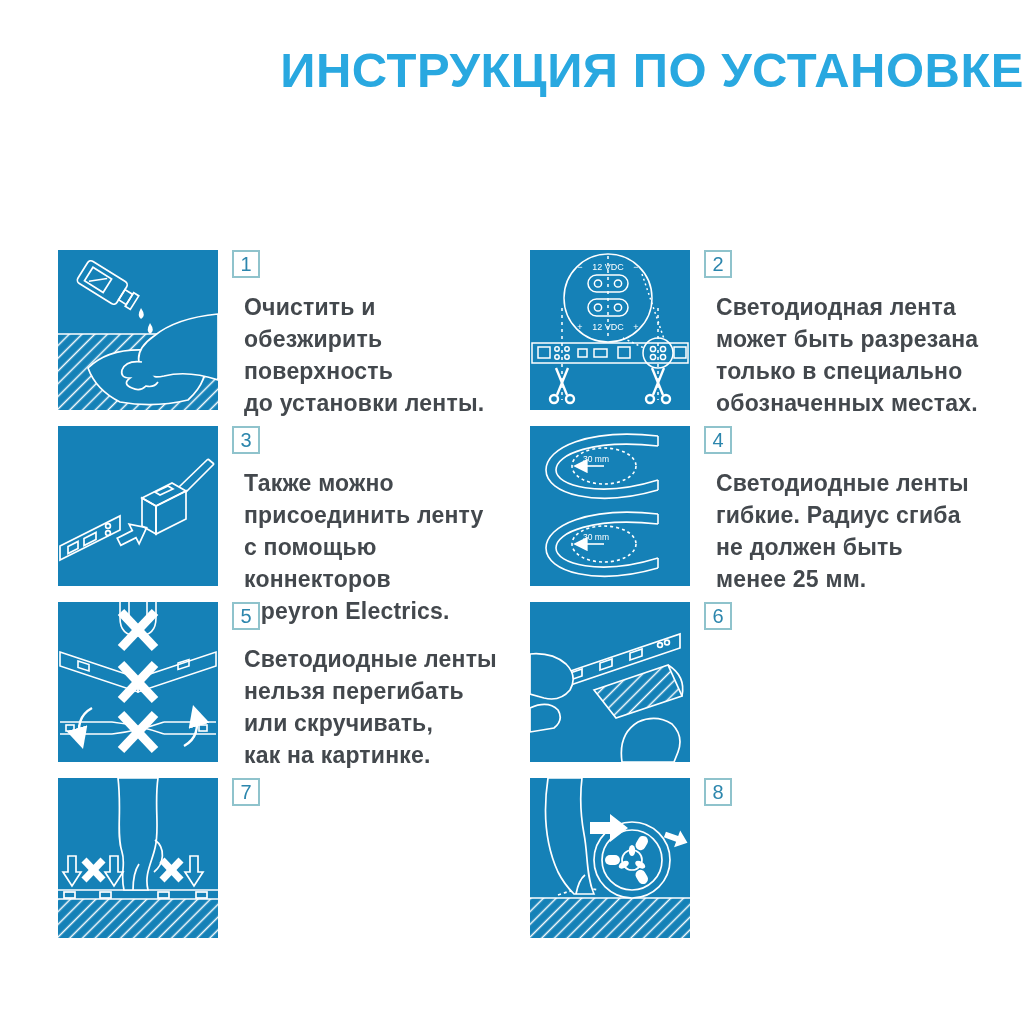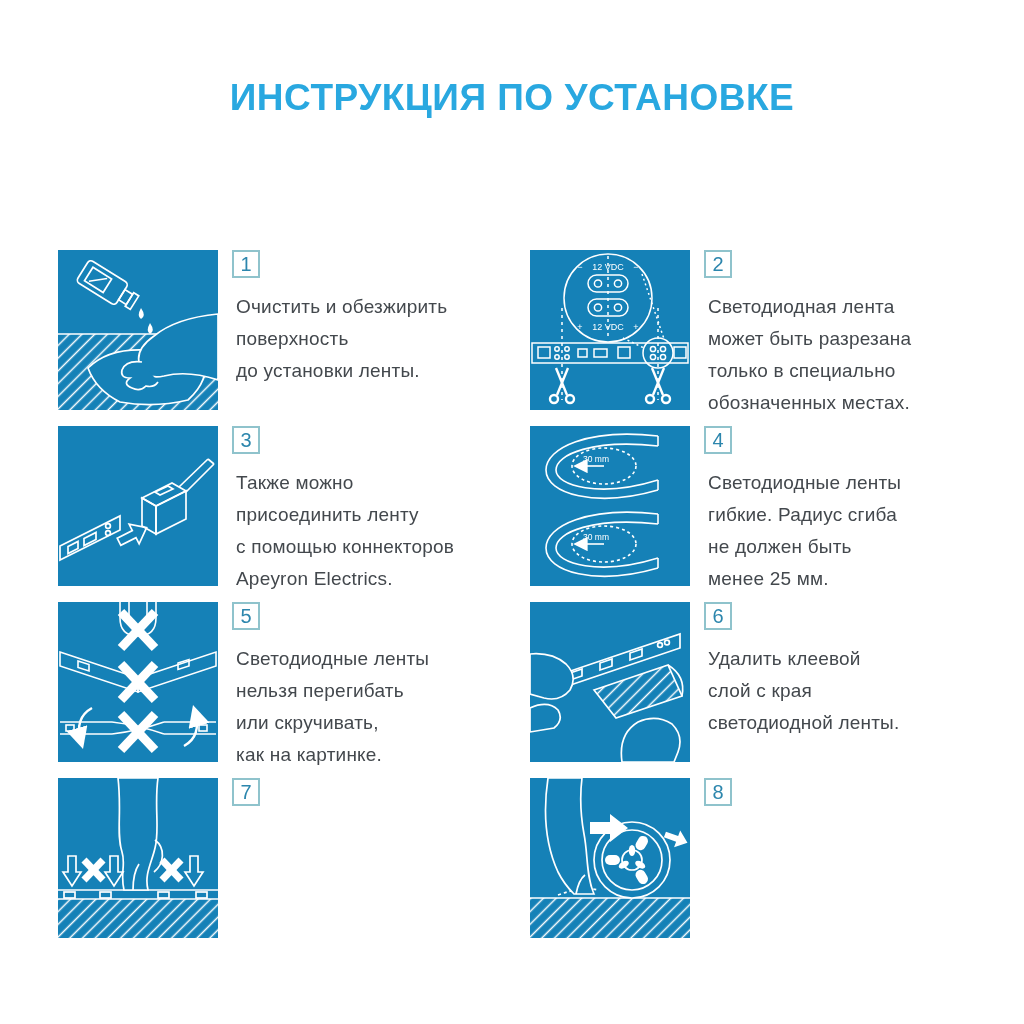--- a/index.html
+++ b/index.html
@@ -1,39 +1,39 @@
 <!DOCTYPE html>
 <html><head>
 <meta charset="utf-8">
 <style>
   html,body{margin:0;padding:0;}
   body{
     width:1024px;height:1024px;background:#ffffff;position:relative;
     font-family:"Liberation Sans",sans-serif;overflow:hidden;
   }
   .title{
-    margin:74px 0 0 0;text-align:center;color:#29a8e0;
-    font-size:37px;font-weight:bold;line-height:1.32;letter-spacing:.5px;
+    margin:38px 0 0 0;text-align:right;color:#29a8e0;
+    font-size:49px;font-weight:bold;line-height:1.32;letter-spacing:.5px;
   }
   .grid{
     position:absolute;left:58px;top:250px;width:944px;
     display:grid;grid-template-columns:472px 472px;grid-auto-rows:176px;
   }
   .cell{display:flex;gap:14px;align-items:flex-start;}
   .tile{width:160px;height:160px;flex:0 0 160px;background:#1581b7;overflow:hidden;}
   .tile svg{display:block;}
   .content{width:292px;}
   .badge{
     box-sizing:border-box;width:28px;height:28px;border:2px solid #8fc3cc;
     color:#2c86ad;font-size:20px;line-height:24px;text-align:center;
     background:#ffffff;margin-bottom:13px;
   }
   .step-text{
-    margin:4px;font-size:19px;line-height:32px;color:#43484d;
-    white-space:pre-line;letter-spacing:.2px;
+    margin:12px;font-size:23px;line-height:32px;color:#43484d;
+    white-space:pre-line;letter-spacing:.2px;font-weight:bold;
   }
   .defs{position:absolute;width:0;height:0;}
   svg text{font-family:"Liberation Sans",sans-serif;}
 </style>
 </head>
 <body>
 
 <svg class="defs" aria-hidden="true">
   <defs>
     <pattern id="hatch" patternUnits="userSpaceOnUse" width="9" height="9" patternTransform="rotate(45)">
@@ -259,23 +259,20 @@
           <polygon points="64,88 138,63 152,94 86,116" fill="url(#hatch)"></polygon>
           <path d="M138,63 Q156,74 152,94"></path>
           <path d="M0,52 Q22,50 36,62 Q48,74 40,88 Q30,100 14,96 L0,92 Z" fill="#1581b7"></path>
           <path d="M0,106 Q18,98 28,108 Q34,118 24,126 L0,130 Z" fill="#1581b7"></path>
           <path d="M92,160 Q88,132 108,120 Q126,112 142,122 Q154,134 148,150 L144,160 Z" fill="#1581b7"></path>
         </g>
       </svg>
     </div>
     <div class="content">
       <div class="badge">6</div>
-      <p class="step-text">Удалить клеевой
-слой с края
-светодиодной ленты.</p>
     </div>
   </div>
 
   <div class="cell">
     <div class="tile">
       <svg viewBox="0 0 160 160" width="160" height="160">
         <g fill="none" stroke="#fff" stroke-width="1.7">
           <polygon points="0,121 160,121 160,160 0,160" fill="url(#hatch)" stroke="none"></polygon>
           <line x1="0" y1="121" x2="160" y2="121"></line>
           <line x1="0" y1="112" x2="160" y2="112"></line>

